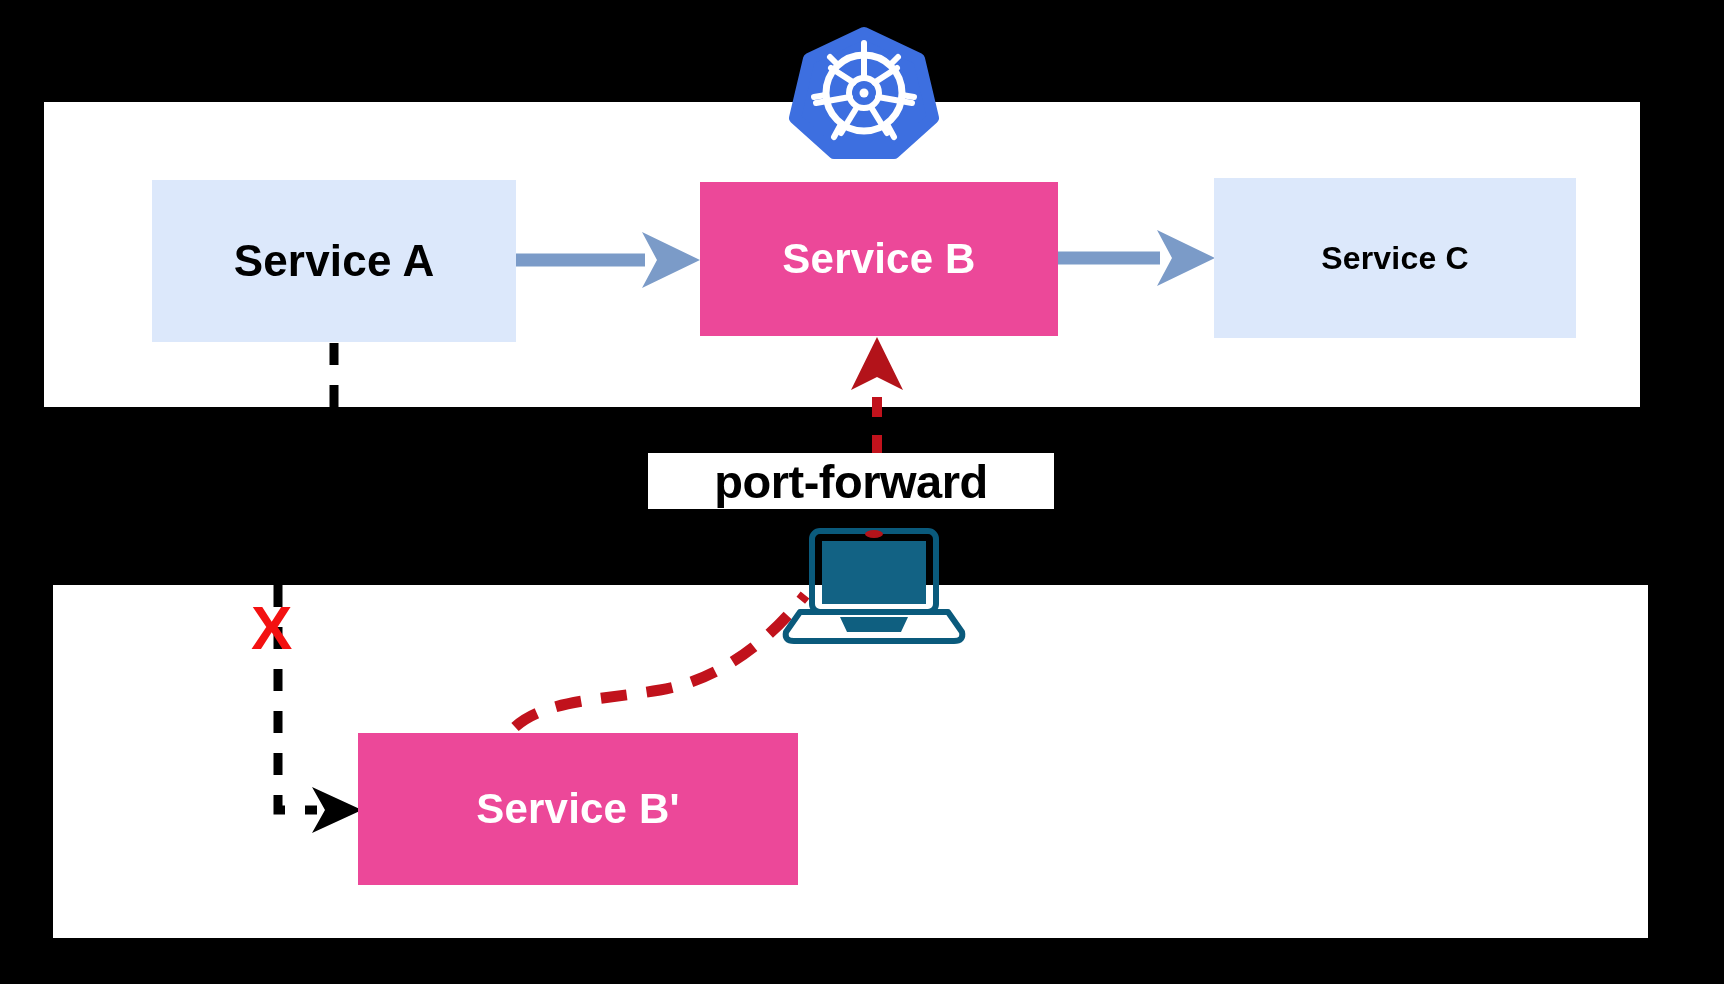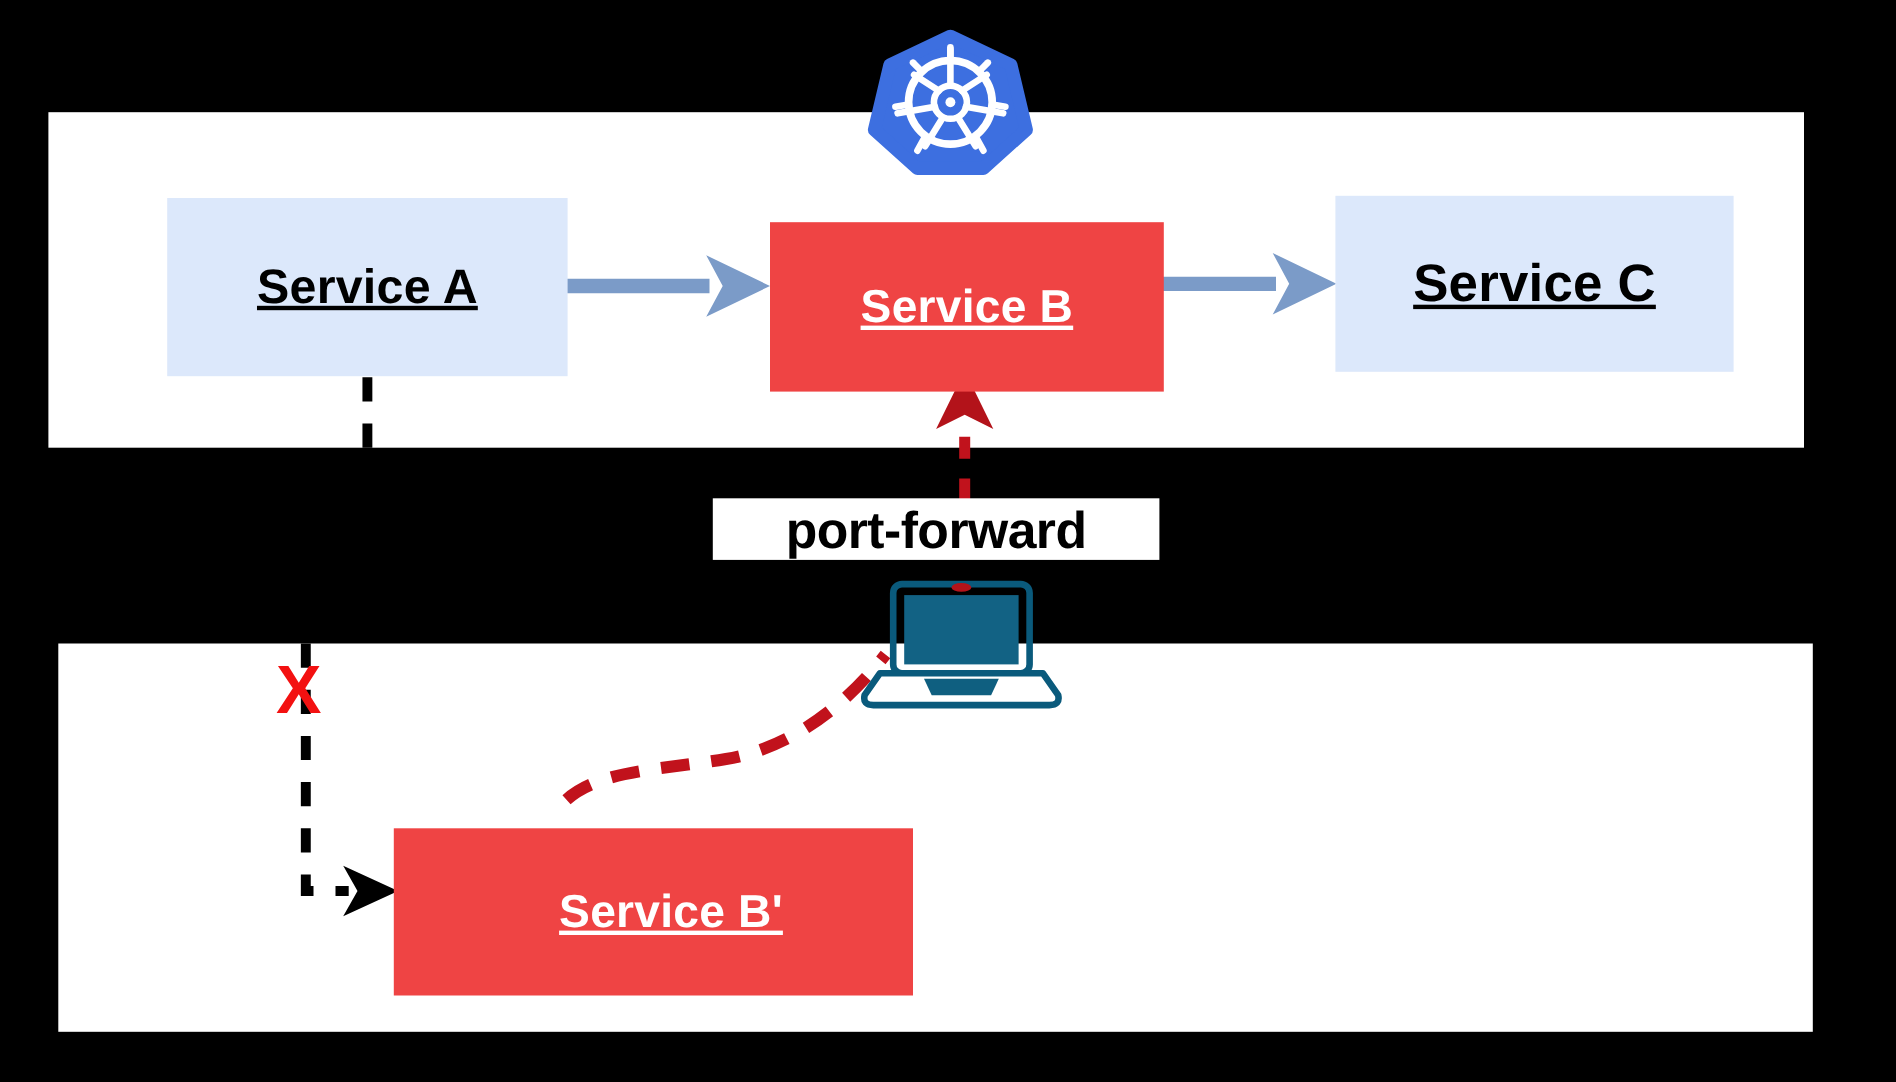--- a/index.html
+++ b/index.html
@@ -36,30 +36,28 @@
 
   
   .svc {
     position: absolute;
     display: flex;
     align-items: center;
     justify-content: center;
     font-weight: bold;
     letter-spacing: 0.2px;
     white-space: nowrap;
-    text-decoration: underline;
   }
   .svc-blue {
     background: #dce8fb;
     color: #000000;
   }
   .svc-red {
-    background: #ef4444;
+    background: #ec4899;
     color: #ffffff;
-    margin-top: 20px;
   }
 
   #svc-a {
     left: 152px;
     top: 180px;
     width: 364px;
     height: 162px;
     font-size: 44px;
   }
   #svc-b {
@@ -67,29 +65,28 @@
     top: 182px;
     width: 358px;
     height: 154px;
     font-size: 42px;
   }
   #svc-c {
     left: 1214px;
     top: 178px;
     width: 362px;
     height: 160px;
-    font-size: 48px;
+    font-size: 32px;
   }
   #svc-bprime {
     left: 358px;
     top: 733px;
     width: 440px;
     height: 152px;
     font-size: 42px;
-    padding-left: 32px;
   }
 
   
   #overlay {
     position: absolute;
     left: 0;
     top: 0;
     width: 1724px;
     height: 984px;
     pointer-events: none;

